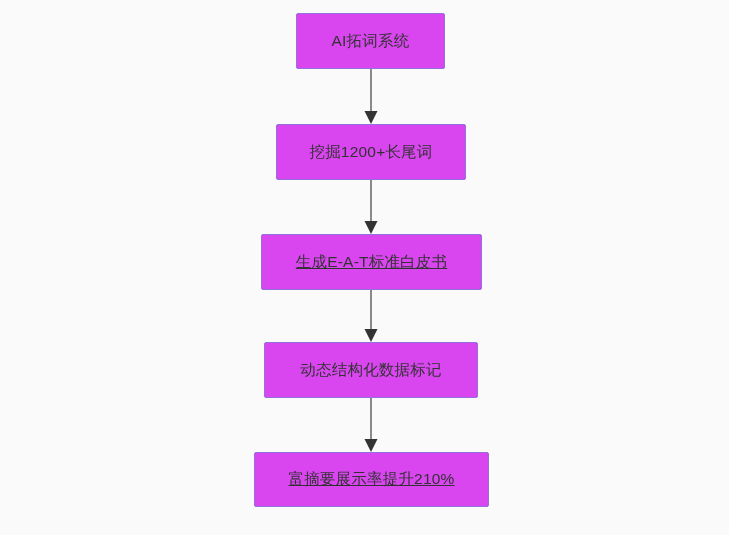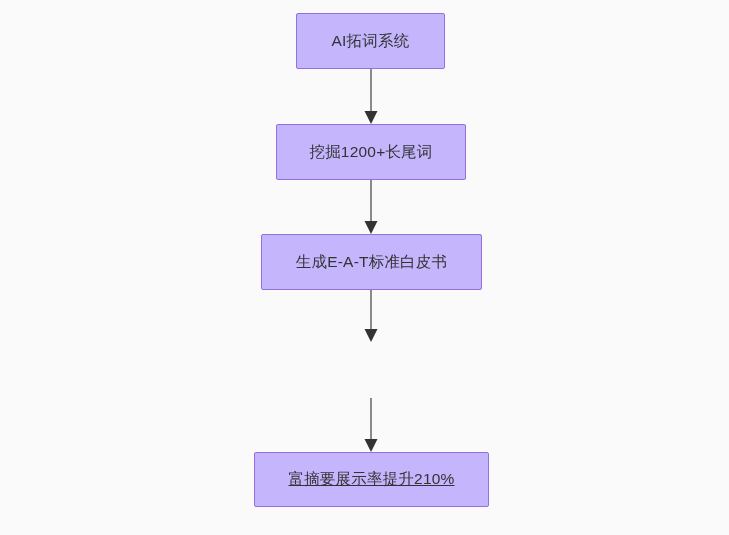--- a/index.html
+++ b/index.html
@@ -21,37 +21,37 @@
     left: 0;
     top: 0;
     width: 729px;
     height: 535px;
   }
 
   
   .node {
     position: absolute;
     box-sizing: border-box;
-    background: #c4b5fd;
+    background: #d946ef;
     border: 1.4px solid #9370db;
     border-radius: 2px;
     display: flex;
     align-items: center;
     justify-content: center;
     color: #333333;
     font-size: 15.5px;
     line-height: 1.2;
     letter-spacing: 0.2px;
     white-space: nowrap;
     z-index: 2;
   }
 
   .node-1 { left: 296px; top: 13px;  width: 149px; height: 56px; }
   .node-2 { left: 276px; top: 124px; width: 190px; height: 56px; }
-  .node-3 { left: 261px; top: 234px; width: 221px; height: 56px; }
+  .node-3 { left: 261px; top: 234px; width: 221px; height: 56px; text-decoration: underline; }
   .node-4 { left: 264px; top: 342px; width: 214px; height: 56px; }
   .node-5 { left: 254px; top: 452px; width: 235px; height: 55px; text-decoration: underline; }
 
   
   #edges {
     position: absolute;
     left: 0;
     top: 0;
     width: 729px;
     height: 535px;
@@ -94,16 +94,17 @@
       <polygon class="edge-head" points="371,452 364.5,439 377.5,439"></polygon>
     </g>
   </svg>
 
   <div class="node node-1">AI拓词系统</div>
 
   <div class="node node-2">挖掘1200+长尾词</div>
 
   <div class="node node-3">生成E-A-T标准白皮书</div>
 
+  <div class="node node-4">动态结构化数据标记</div>
 
   <div class="node node-5">富摘要展示率提升210%</div>
 
 </div>
 
 </body></html>

